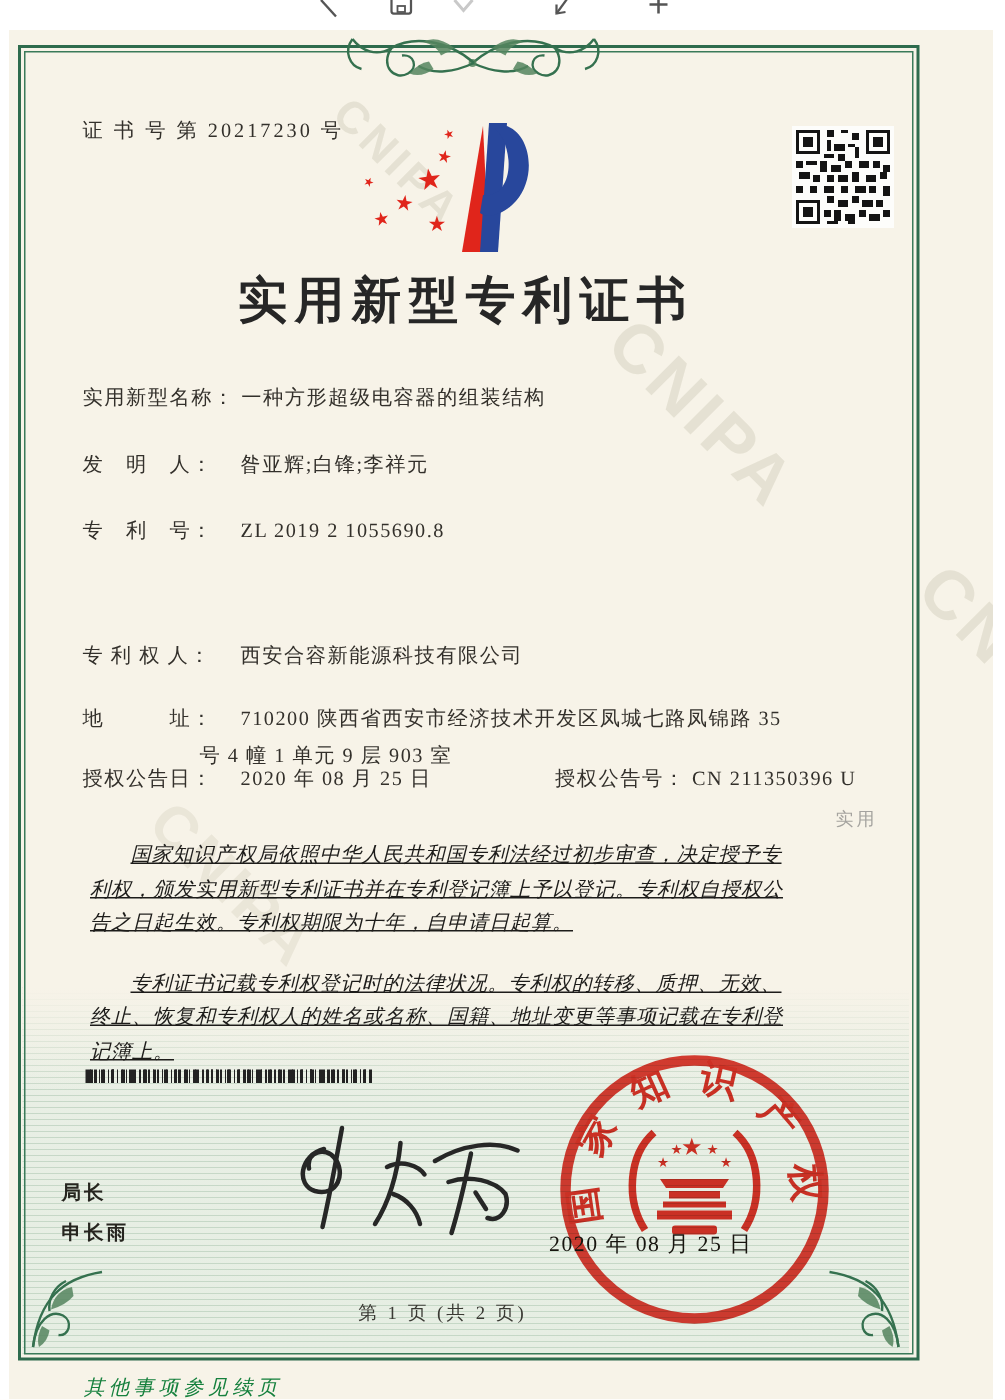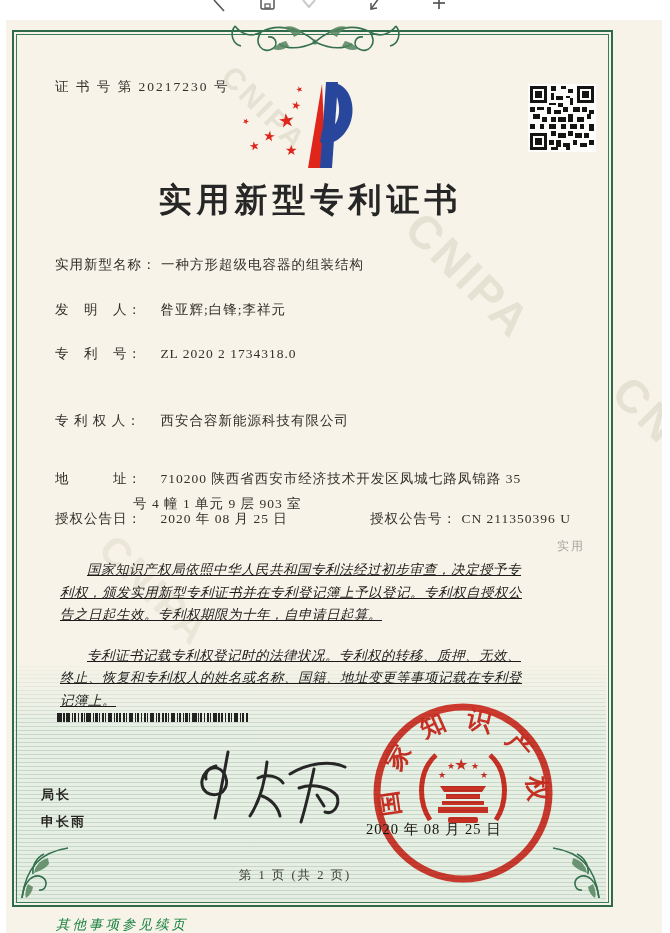--- a/index.html
+++ b/index.html
@@ -223,23 +223,23 @@
     <div class="frow" style="top:236px">
       <span class="flabel">实用新型名称：</span>
       <span>一种方形超级电容器的组装结构</span>
     </div>
     <div class="frow" style="top:281px">
       <span class="flabel">发　明　人：</span>
       <span>昝亚辉;白锋;李祥元</span>
     </div>
     <div class="frow" style="top:325px">
       <span class="flabel">专　利　号：</span>
-      <span>ZL 2020 2 1734318.0</span>
-    </div>
-    <div class="frow" style="top:392px">
+      <span>ZL 2019 2 1055690.8</span>
+    </div>
+    <div class="frow" style="top:408px">
       <span class="flabel">专 利 权 人：</span>
       <span>西安合容新能源科技有限公司</span>
     </div>
     <div class="frow" style="top:450px">
       <span class="flabel">地　　　址：</span>
       <span>710200 陕西省西安市经济技术开发区凤城七路凤锦路 35</span>
       <span class="addr2">号 4 幢 1 单元 9 层 903 室</span>
     </div>
     <div class="frow" style="top:490px;width:550px">
       <span class="flabel">授权公告日：</span>

